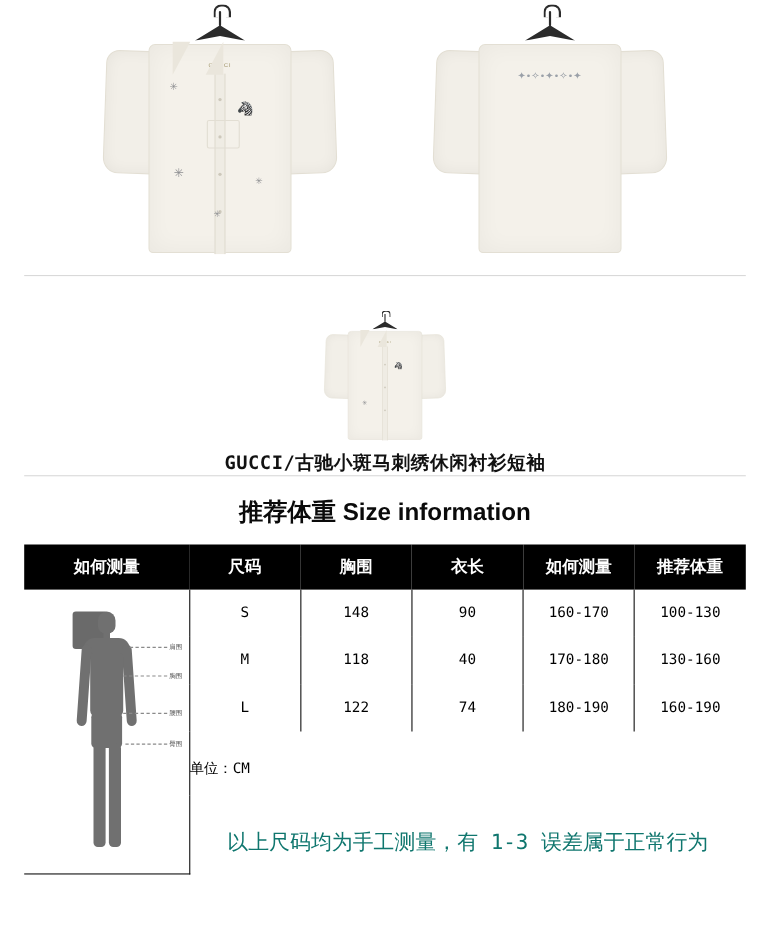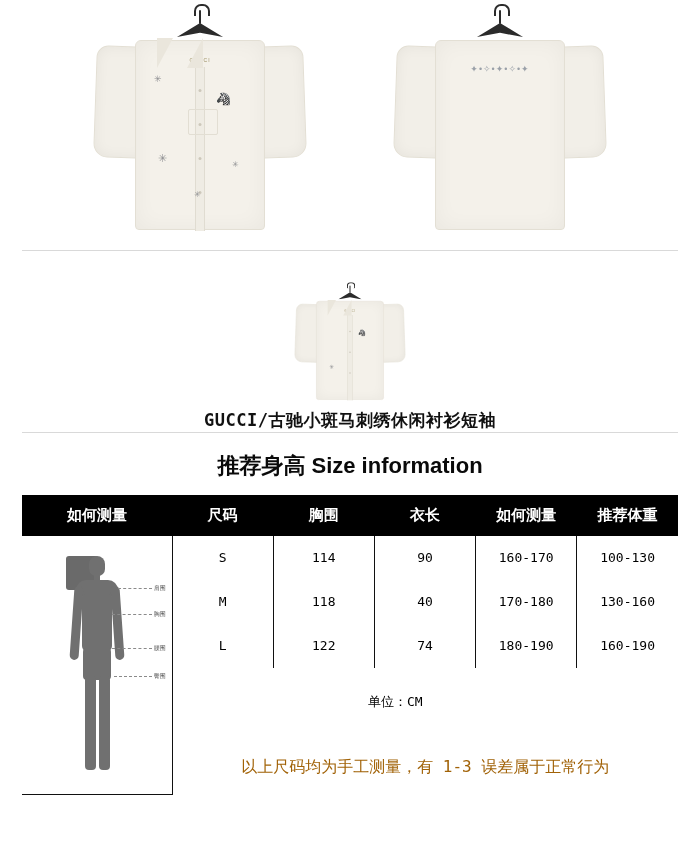--- a/index.html
+++ b/index.html
@@ -312,29 +312,29 @@
     height: 0;
   }
   .measure-label {
     position: absolute;
     font-size: 6px;
     color: #555;
     white-space: nowrap;
   }
 
   .units-row {
-    text-align: center;
+    text-align: left;
     font-size: 13px;
     padding: 10px 60px 0 0;
   }
   .note-row {
     text-align: center;
-    font-size: 16px;
+    font-size: 19px;
     padding: 14px 0 0 0;
-    color: #a16207;
+    color: #0f766e;
   }
 </style>
 </head>
 <body>
 
 <div class="page">
 
   <div class="gallery">
 
     <div class="photo-cell">
@@ -405,21 +405,21 @@
       </div>
     </div>
   </div>
 
   <div class="title-row">
     <div class="product-title">GUCCI/古驰小斑马刺绣休闲衬衫短袖</div>
   </div>
 
   <hr class="hr">
 
-  <div class="size-head">推荐身高 Size information</div>
+  <div class="size-head">推荐体重 Size information</div>
 
   <div class="table-wrap">
     <table class="size-table">
       <thead>
         <tr>
           <th>如何测量</th>
           <th>尺码</th>
           <th>胸围</th>
           <th>衣长</th>
           <th>如何测量</th>
@@ -450,21 +450,21 @@
 
                 <div class="measure-line" style="left:46px; top:92px; width:40px;"></div>
                 <div class="measure-label" style="left:88px; top:88px;">腰围</div>
 
                 <div class="measure-line" style="left:48px; top:120px; width:38px;"></div>
                 <div class="measure-label" style="left:88px; top:116px;">臀围</div>
               </div>
             </div>
           </td>
           <td>S</td>
-          <td>114</td>
+          <td>148</td>
           <td>90</td>
           <td>160-170</td>
           <td>100-130</td>
         </tr>
         <tr>
           <td>M</td>
           <td>118</td>
           <td>40</td>
           <td>170-180</td>
           <td>130-160</td>

